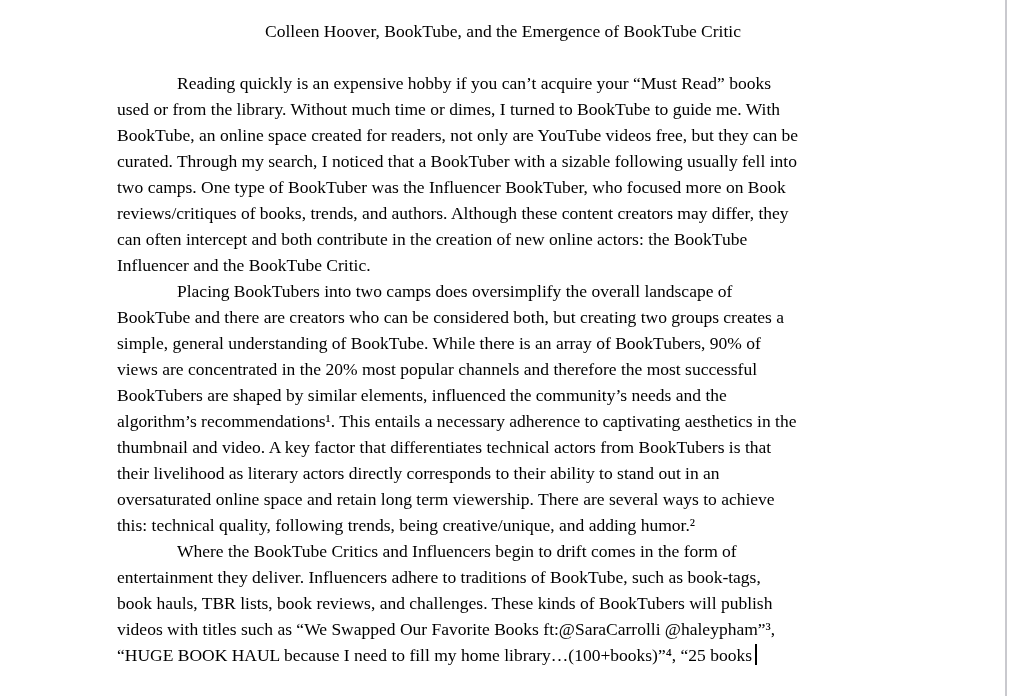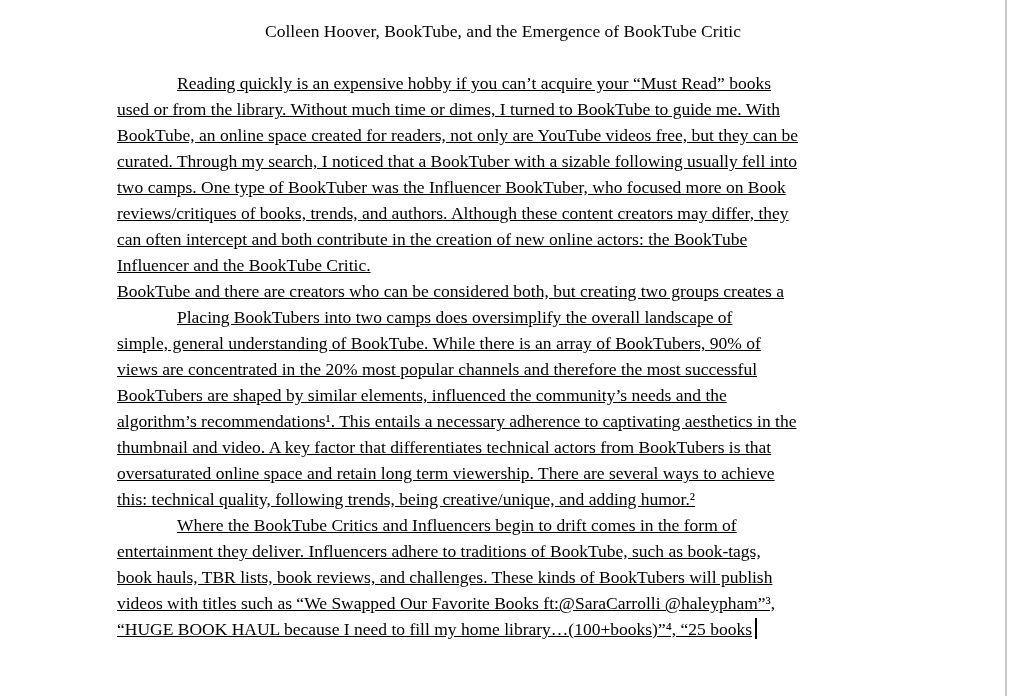--- a/index.html
+++ b/index.html
@@ -27,21 +27,21 @@
     line-height: 26px;
   }
   .title {
     text-align: center;
     margin: 0 0 26px 0;
     font-weight: normal;
     font-size: 17.5px;
     line-height: 26px;
     white-space: nowrap;
   }
-  .para { margin: 0; text-decoration: underline; }
+  .para { margin: 0; }
   .ln {
     white-space: nowrap;
     height: 26px;
   }
   .ln.indent { text-indent: 60px; }
   .caret {
     display: inline-block;
     width: 2px;
     height: 21px;
     background: #000000;
@@ -71,27 +71,28 @@
       <div class="ln">used or from the library. Without much time or dimes, I turned to BookTube to guide me. With</div>
       <div class="ln">BookTube, an online space created for readers, not only are YouTube videos free, but they can be</div>
       <div class="ln">curated. Through my search, I noticed that a BookTuber with a sizable following usually fell into</div>
       <div class="ln">two camps. One type of BookTuber was the Influencer BookTuber, who focused more on Book</div>
       <div class="ln">reviews/critiques of books, trends, and authors. Although these content creators may differ, they</div>
       <div class="ln">can often intercept and both contribute in the creation of new online actors: the BookTube</div>
       <div class="ln">Influencer and the BookTube Critic.</div>
     </div>
 
     <div class="para">
+      <div class="ln indent">Placing BookTubers into two camps does oversimplify the overall landscape of</div>
       <div class="ln">BookTube and there are creators who can be considered both, but creating two groups creates a</div>
-      <div class="ln indent">Placing BookTubers into two camps does oversimplify the overall landscape of</div>
       <div class="ln">simple, general understanding of BookTube. While there is an array of BookTubers, 90% of</div>
       <div class="ln">views are concentrated in the 20% most popular channels and therefore the most successful</div>
       <div class="ln">BookTubers are shaped by similar elements, influenced the community’s needs and the</div>
       <div class="ln">algorithm’s recommendations¹. This entails a necessary adherence to captivating aesthetics in the</div>
       <div class="ln">thumbnail and video. A key factor that differentiates technical actors from BookTubers is that</div>
+      <div class="ln">their livelihood as literary actors directly corresponds to their ability to stand out in an</div>
       <div class="ln">oversaturated online space and retain long term viewership. There are several ways to achieve</div>
       <div class="ln">this: technical quality, following trends, being creative/unique, and adding humor.²</div>
     </div>
 
     <div class="para">
       <div class="ln indent">Where the BookTube Critics and Influencers begin to drift comes in the form of</div>
       <div class="ln">entertainment they deliver. Influencers adhere to traditions of BookTube, such as book-tags,</div>
       <div class="ln">book hauls, TBR lists, book reviews, and challenges. These kinds of BookTubers will publish</div>
       <div class="ln">videos with titles such as “We Swapped Our Favorite Books ft:@SaraCarrolli @haleypham”³,</div>
       <div class="ln">

